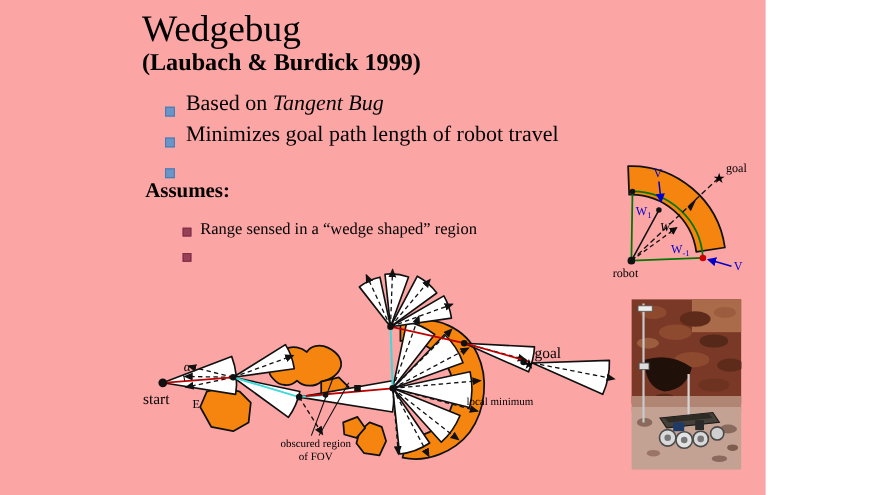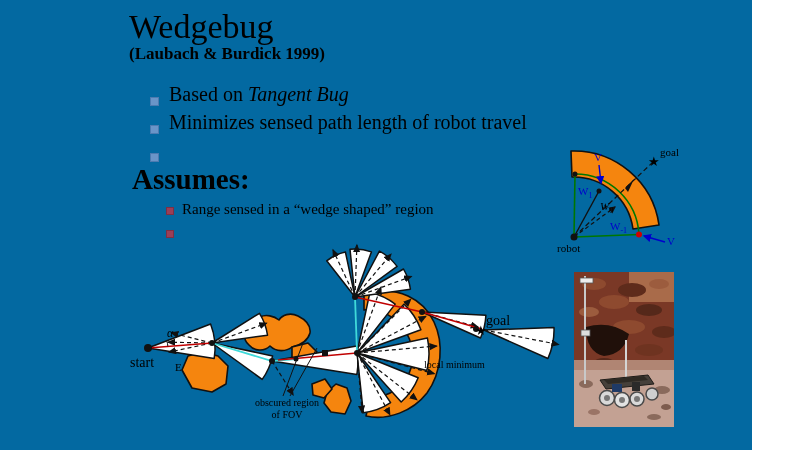--- a/index.html
+++ b/index.html
@@ -7,29 +7,29 @@
     --bullet-blue:#6A95C8;
     --bullet-maroon:#9A3F58;
     --path-red:#C00000;
     --path-cyan:#3FD9D9;
     --wedge-green:#007700;
     --label-blue:#0000CC;
   }
   *{margin:0;padding:0;box-sizing:border-box;}
   html,body{width:800px;height:450px;background:#fff;overflow:hidden;
     font-family:"Liberation Serif","DejaVu Serif",serif;color:#000;}
-  .slide{position:relative;width:752px;height:450px;background:#0369a1;}
+  .slide{position:relative;width:696px;height:450px;background:#fca5a5;}
   .abs{position:absolute;}
   .title{left:129px;top:8px;font-size:34px;line-height:1.1;}
-  .subtitle{left:129px;top:44px;font-size:17px;font-weight:bold;}
+  .subtitle{left:129px;top:44px;font-size:22px;font-weight:bold;}
   .bullets{left:150px;top:78px;}
   .brow{display:flex;align-items:flex-end;height:28px;font-size:20px;}
   .bsq{width:9px;height:9px;background:var(--bullet-blue);border:1px solid #4d7bb0;
        margin:8px 10px 0 0;flex:none;}
-  .assumes{left:132px;top:163px;font-size:29px;font-weight:bold;}
+  .assumes{left:132px;top:163px;font-size:19px;font-weight:bold;}
   .subbullets{left:166px;top:201px;}
   .srow{display:flex;align-items:flex-start;height:23px;font-size:15px;text-align:center;}
   .ssq{width:8px;height:8px;background:var(--bullet-maroon);border:1px solid #7c2f45;
        margin:6px 8px 0 0;flex:none;}
   .it{font-style:italic;}
   svg text{font-family:"Liberation Serif","DejaVu Serif",serif;}
   .wedge{fill:#fff;stroke:#111;stroke-width:1.5;stroke-linejoin:round;}
   .obstacle{fill:var(--orange);stroke:#111;stroke-width:1.6;stroke-linejoin:round;}
   .ray{stroke:#111;stroke-width:1.2;stroke-dasharray:4 3;fill:none;marker-end:url(#arw);}
   .redpath{stroke:var(--path-red);stroke-width:1.6;fill:none;}
@@ -46,21 +46,21 @@
   <div class="abs title">Wedgebug</div>
   <div class="abs subtitle">(Laubach &amp; Burdick 1999)</div>
 
   <div class="abs bullets">
     <div class="brow">
       <span class="bsq"></span>
       <span><span>Based on </span><span class="it">Tangent Bug</span></span>
     </div>
     <div class="brow">
       <span class="bsq"></span>
-      <span><span>Minimizes sensed path length of robot travel</span><span class="it"></span></span>
+      <span><span>Minimizes goal path length of robot travel</span><span class="it"></span></span>
     </div>
     <div class="brow">
       <span class="bsq"></span>
     </div>
   </div>
 
   <div class="abs assumes">Assumes:</div>
   <div class="abs subbullets">
     <div class="srow">
       <span class="ssq"></span>

